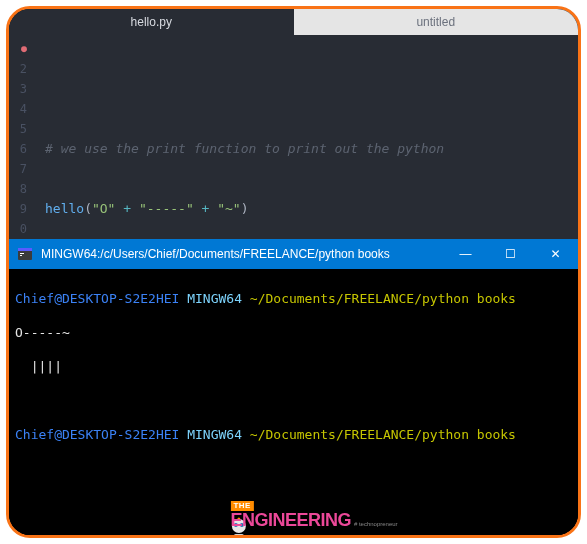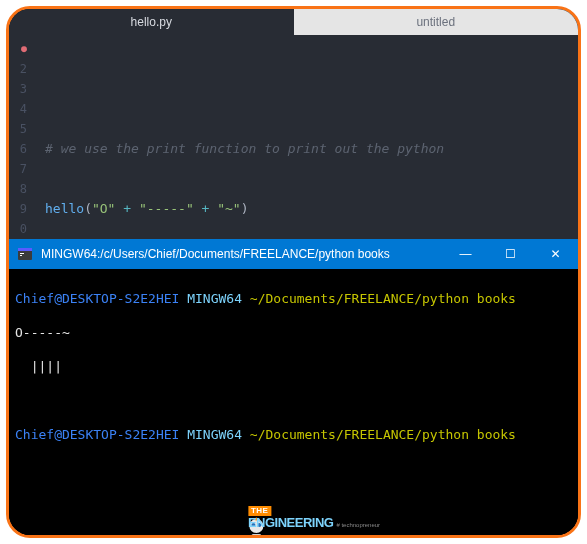--- a/index.html
+++ b/index.html
@@ -136,21 +136,21 @@
     width: 26px; height: 30px;
   }
   .logo-text { display: flex; flex-direction: column; line-height: 1; }
   .logo-the {
     background: #ff8c00; color: #fff;
     font-size: 8px; padding: 1px 3px;
     font-weight: bold; letter-spacing: 0.5px;
     align-self: flex-start;
   }
   .logo-row { display: flex; align-items: baseline; gap: 3px; }
-  .logo-eng { color: #7dd3fc; font-size: 13px; font-weight: 900; letter-spacing: -0.5px; }
+  .logo-eng { color: #ec4899; font-size: 18px; font-weight: 900; letter-spacing: -0.5px; }
   .logo-tag { color: #888; font-size: 6px; }
   .logo-proj { color: #ccc; font-size: 13px; font-weight: 900; letter-spacing: 1px; }
 </style>
 </head>
 <body>
 
 <div class="frame">
 
   <div class="tabs">
     <div class="tab active">

